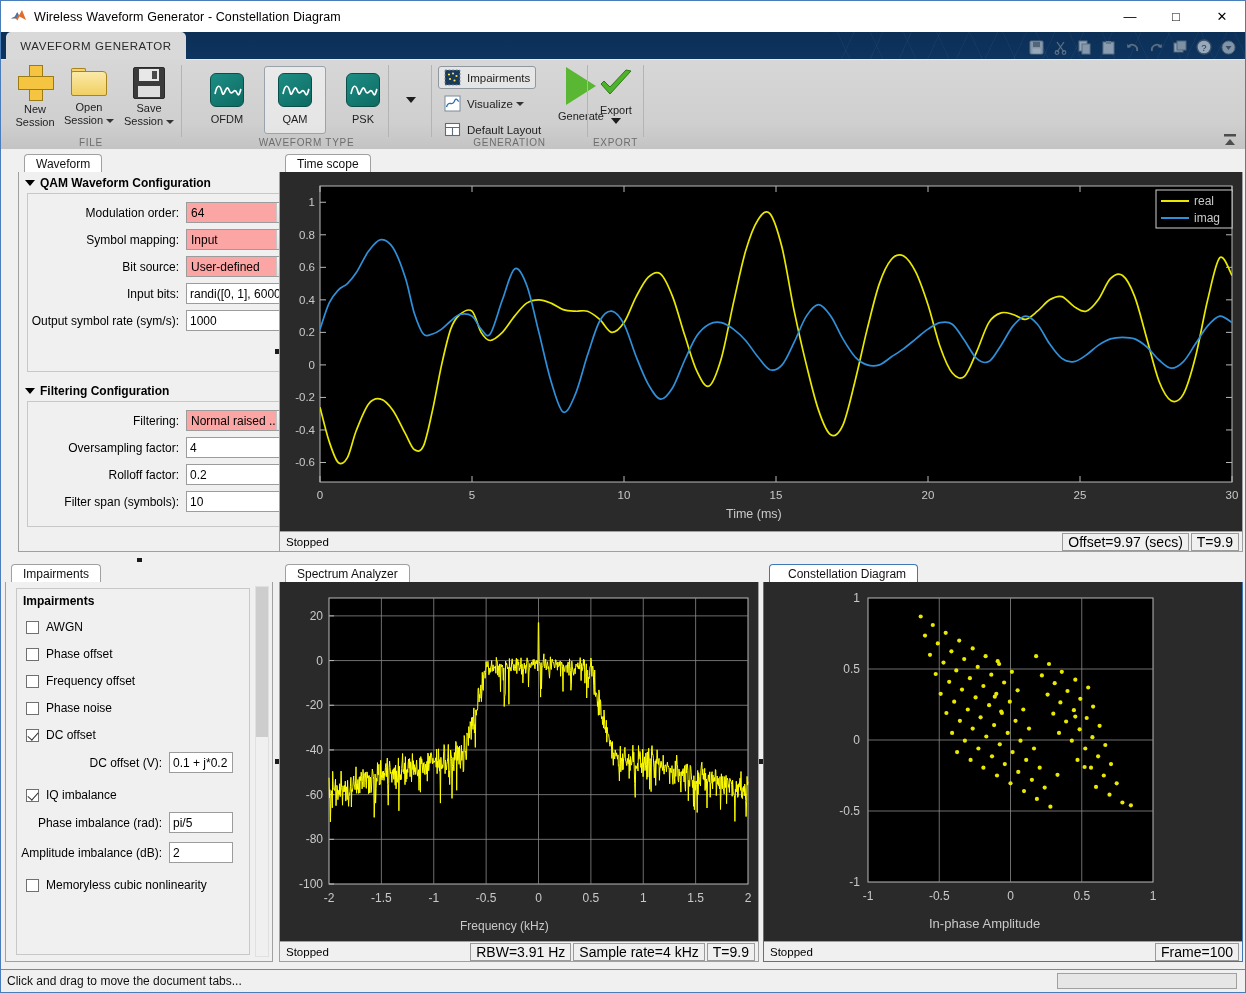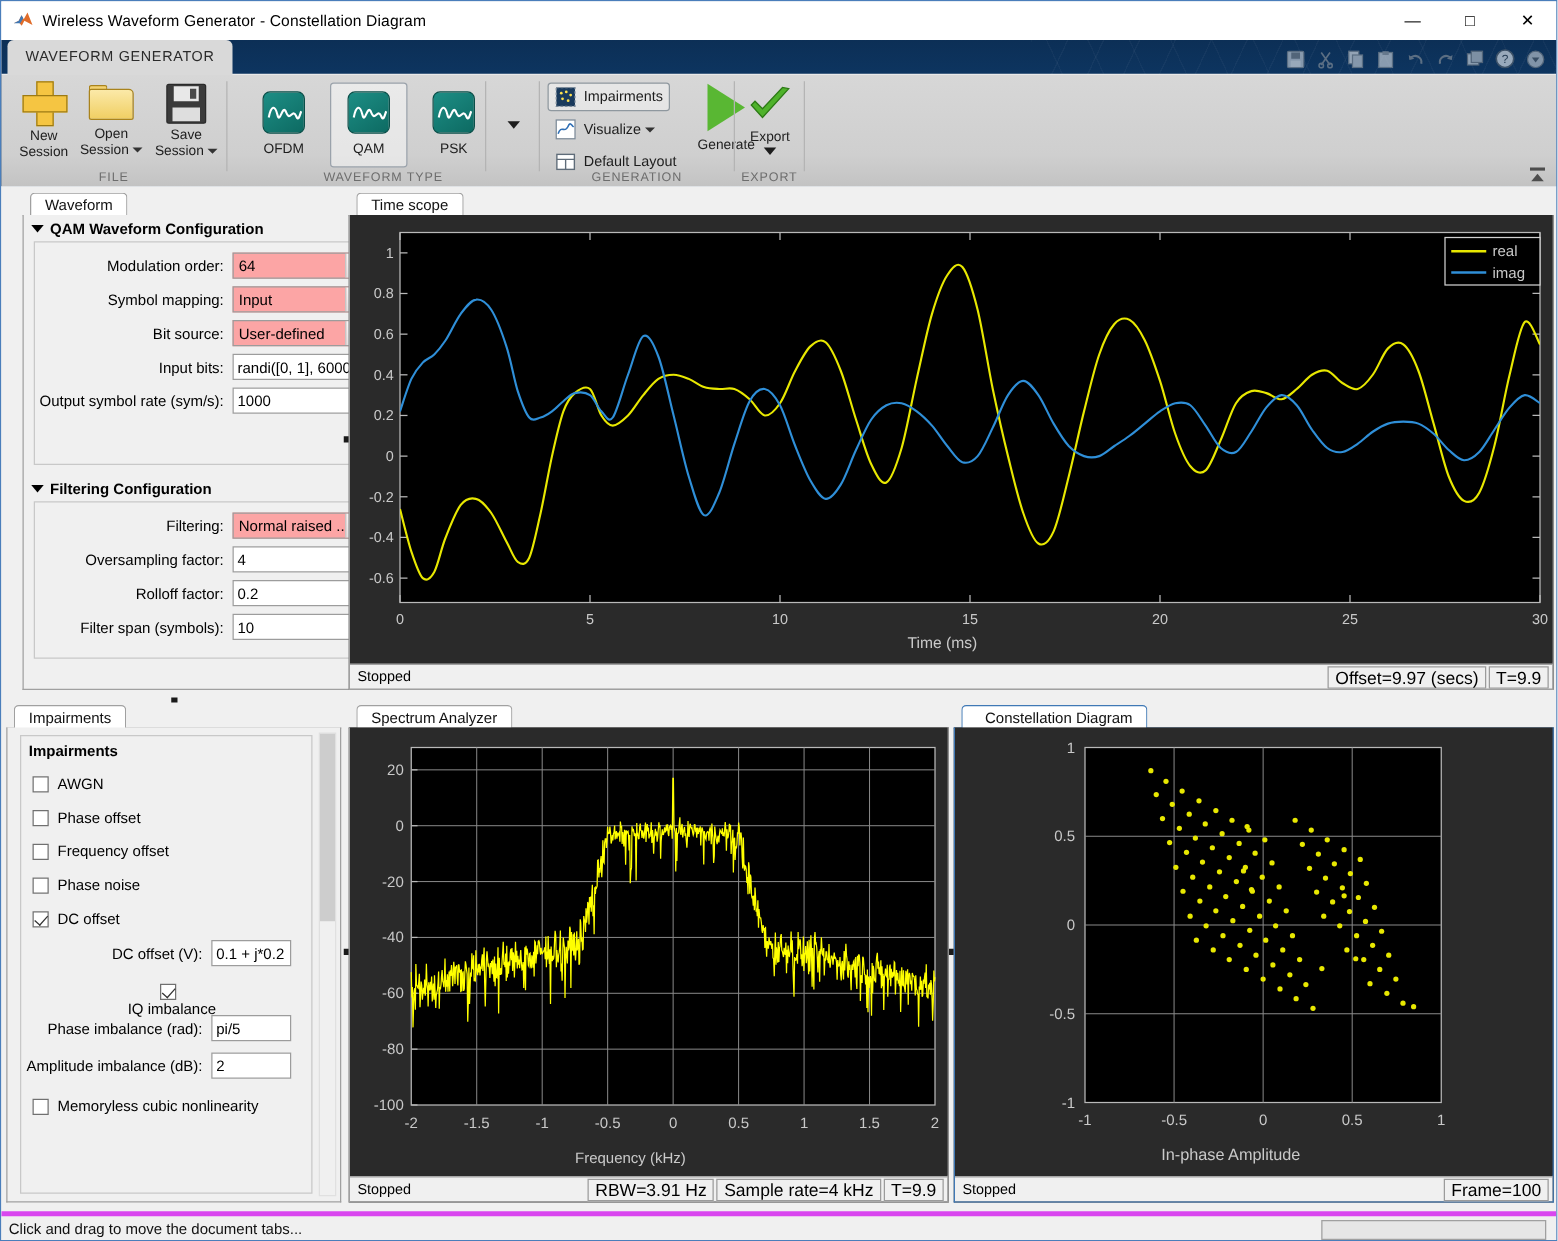--- a/index.html
+++ b/index.html
@@ -196,21 +196,21 @@
     display: flex; align-items: center; padding: 0 5px; margin-left: 2px; font-size: 14px;
   }
   .plotwrap { position: absolute; }
   .axis-lbl { position: absolute; color: #c9c9c9; font-size: 12.5px; }
   .ytitle { transform: rotate(-90deg); transform-origin: 0 0; white-space: nowrap; font-size: 13.5px; color: #c9c9c9;}
   .splitdot { position:absolute; width:5px; height:5px; background:#1a1a1a; }
 
   
   .statusbar {
     position: absolute; left: 0; bottom: 0; width: 1244px; height: 23px;
-    background: #f0f0f0; border-top: 4px solid #d946ef;
+    background: #f0f0f0; border-top: 1px solid #d946ef;
     display: flex; align-items: center; font-size: 12px; color: #111;
   }
   .progress-outer { position: absolute; right: 8px; top: 3px; width: 180px; height: 16px; background: #e6e6e6; border: 1px solid #a0a0a0; padding: 1px;}
   .progress-inner { height: 100%; background: #09a009; }
 </style>
 </head>
 <body>
 
 <div id="app">
 
@@ -527,21 +527,21 @@
             <span>Phase noise</span>
           </div>
           <div class="ckrow">
             <span class="ck on"></span>
             <span>DC offset</span>
           </div>
           <div class="irow">
             <span class="fl">DC offset (V):</span>
             <span class="fi">0.1 + j*0.2</span>
           </div>
-          <div class="ckrow" style="margin-top:14px;flex-direction:column;">
+          <div class="ckrow" style="margin-top:14px;">
             <span class="ck on"></span>
             <span>IQ imbalance</span>
           </div>
           <div class="irow">
             <span class="fl">Phase imbalance (rad):</span>
             <span class="fi">pi/5</span>
           </div>
           <div class="irow">
             <span class="fl">Amplitude imbalance (dB):</span>
             <span class="fi">2</span>

